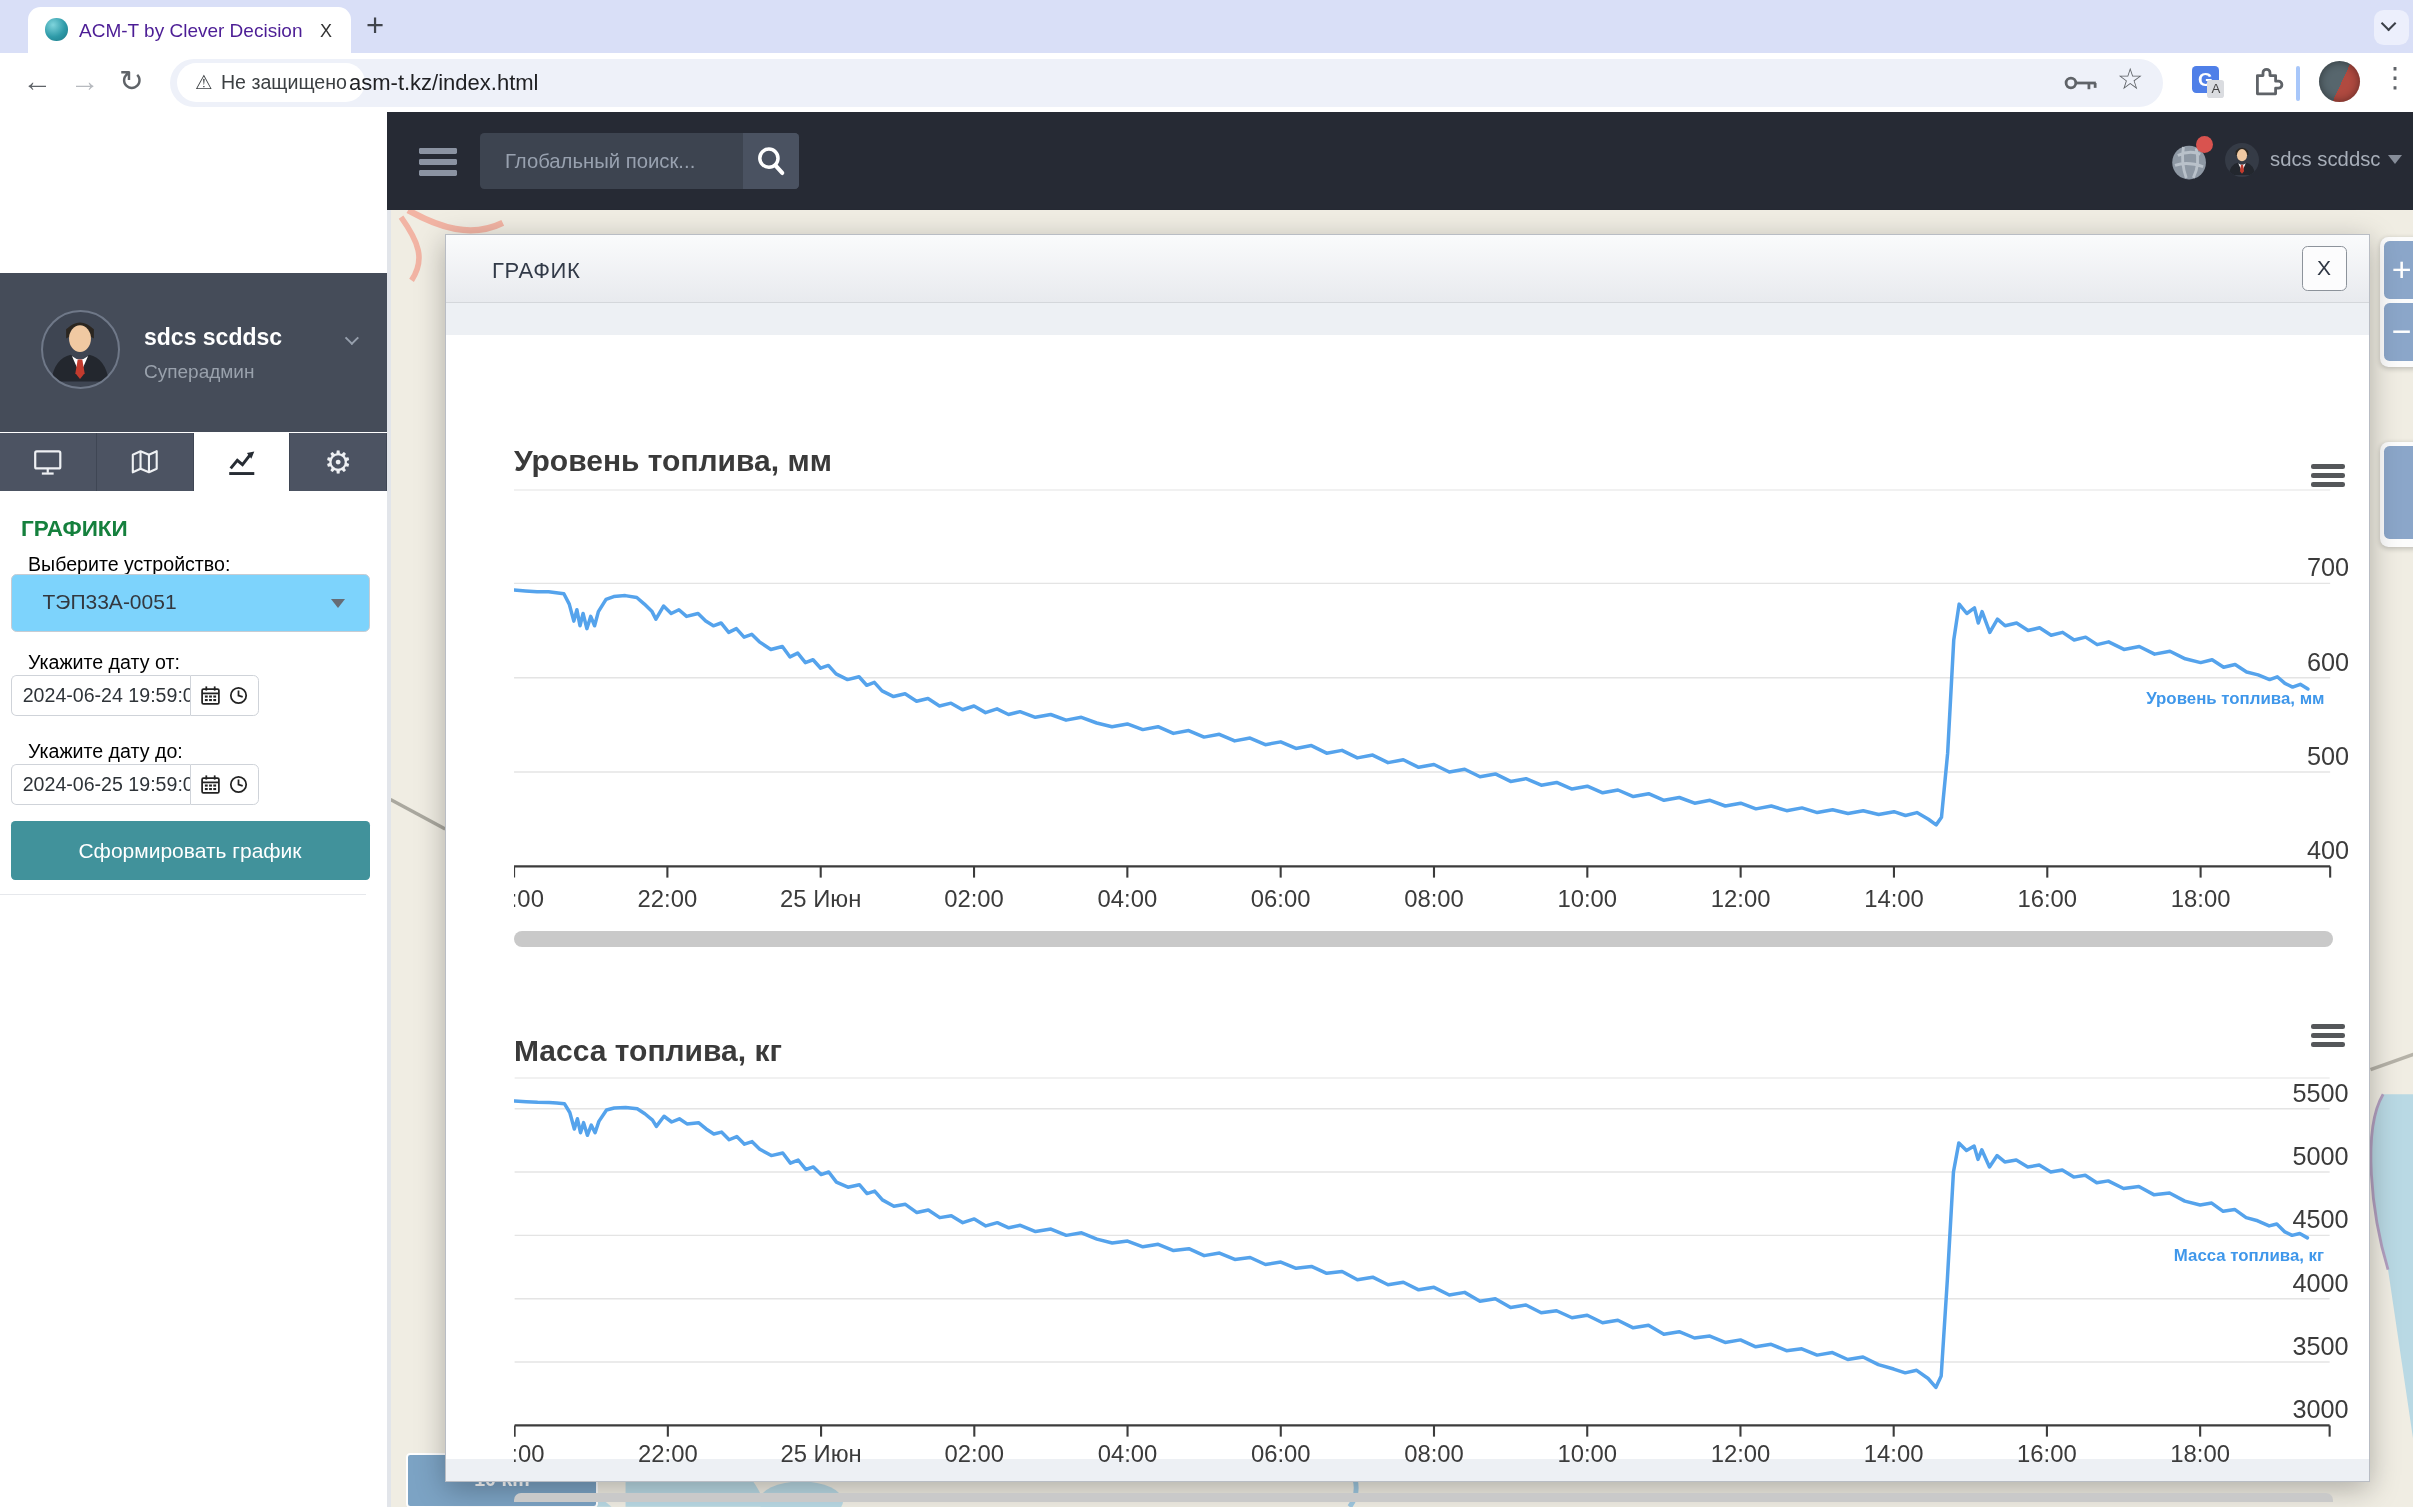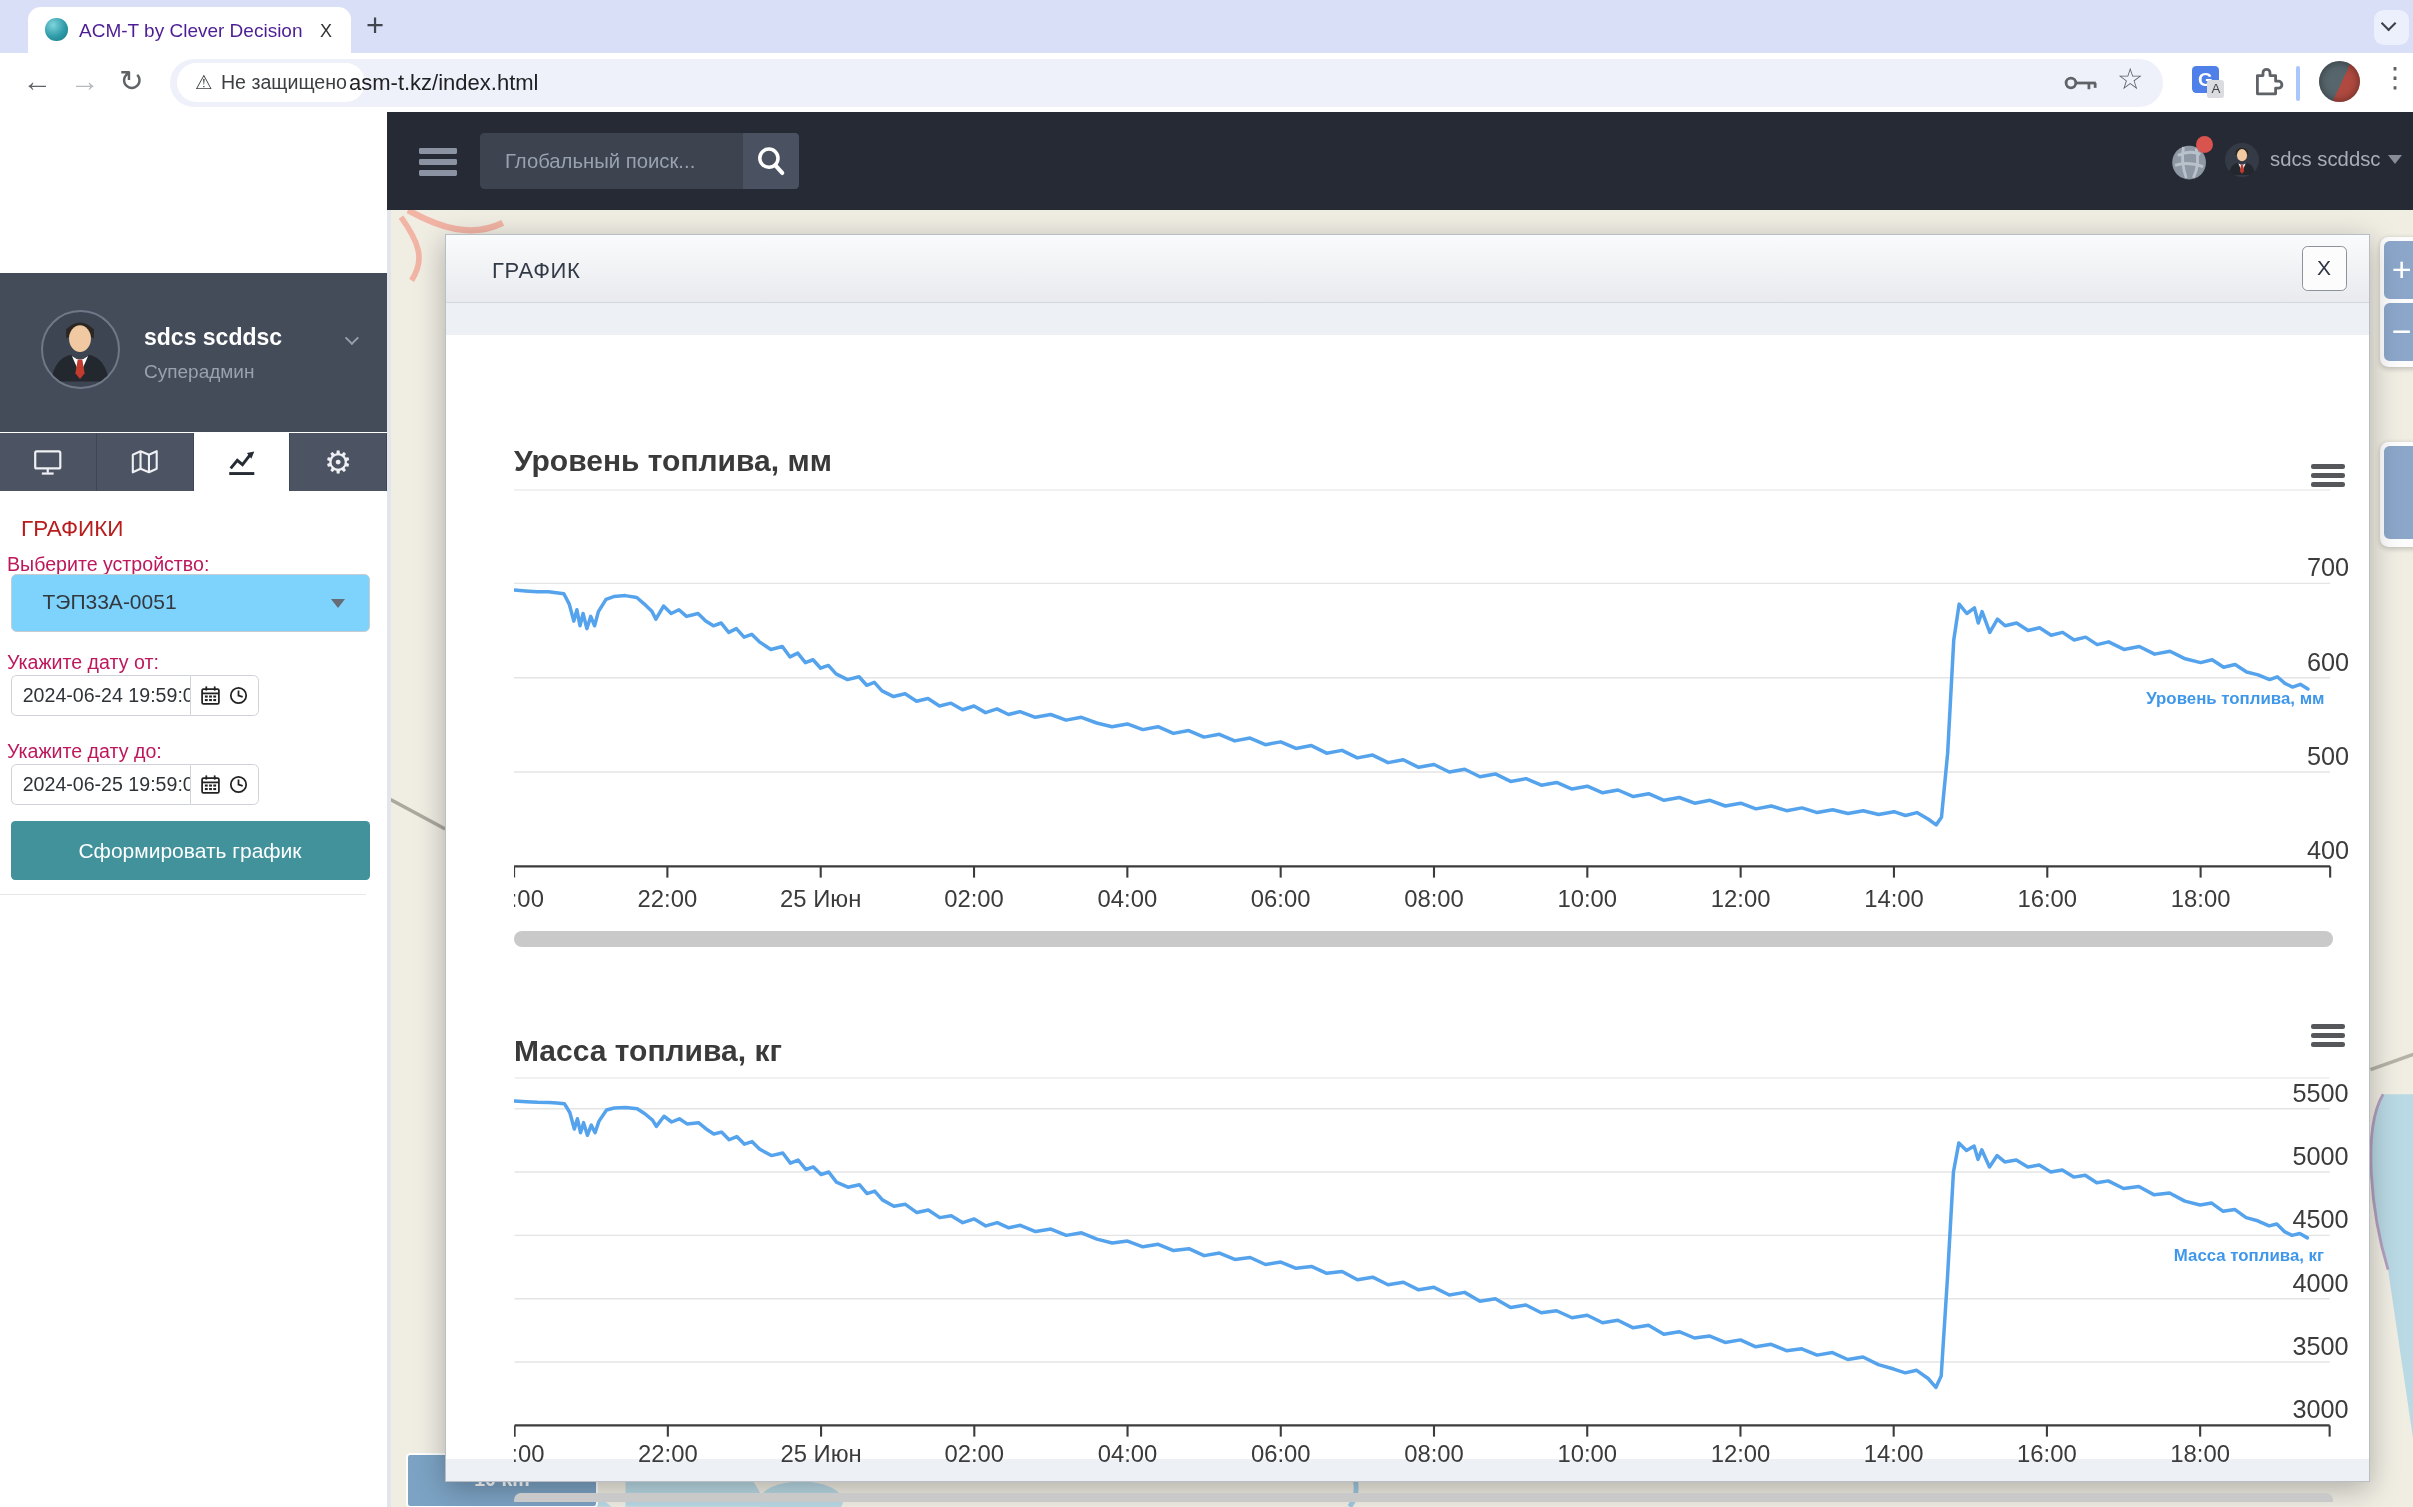--- a/index.html
+++ b/index.html
@@ -56,22 +56,22 @@
   #sb-logo span { position:absolute; left:39px; top:53px; font-size:45px; font-weight:bold; color:#3aa0a8; letter-spacing:1.4px; }
   #sb-profile { position:absolute; left:0; top:161px; width:387px; height:159px; background:#454c59; }
   #sb-avatar { position:absolute; left:41px; top:37px; width:79px; height:79px; border-radius:50%; border:2.8px solid #6f7888; background:#3e4552; overflow:hidden; }
   #sb-name { position:absolute; left:144px; top:51px; font-size:23px; font-weight:bold; color:#ffffff; }
   #sb-role { position:absolute; left:144px; top:88px; font-size:19px; color:#99a1ac; }
   #sb-chev { position:absolute; left:347px; top:60px; border-color:#97a0ad; border-width:2.1px; width:9.8px; height:9.8px; }
   #sb-tabs { position:absolute; left:0; top:321px; width:387px; height:58px; display:flex; }
   .sb-tab { flex:1; background:#4c5362; border-right:0.7px solid #3f4654; display:flex; align-items:center; justify-content:center; }
   .sb-tab.active { background:#ffffff; }
   #sb-form { position:absolute; left:0; top:379px; width:387px; padding:0 10.5px; }
-  #sb-section-title { position:absolute; left:21px; top:24.6px; font-size:22.5px; font-weight:normal; color:#b91c1c; }
-  .sb-label { position:absolute; left:7px; font-size:19.6px; color:#be185d;text-align:center; }
+  #sb-section-title { position:absolute; left:21px; top:24.6px; font-size:22.5px; font-weight:bold; color:#15803d; }
+  .sb-label { position:absolute; left:28px; font-size:19.6px; color:#000000;text-align:center; }
   #device-select { position:absolute; left:10.5px; top:83px; width:359px; height:58px; border:1.4px solid #c7ccd3; border-radius:5.6px; background:#7dd3fc; }
   #device-select span { position:absolute; left:31px; top:15.4px; font-size:21px; color:#33383f; }
   .select-caret { position:absolute; right:24px; top:24px; width:0; height:0; border-left:7px solid transparent; border-right:7px solid transparent; border-top:9px solid #666c75; }
   .date-group { position:absolute; left:10.5px; width:244px; height:41px; }
   .date-group input { position:absolute; left:0; top:0; width:179px; height:41px; border:1.4px solid #cfd3d9; border-right:none; border-radius:5.6px 0 0 5.6px; padding-left:11.2px; font-size:19.6px; color:#2e3338; font-family:"Liberation Sans",sans-serif; background:#fff; }
   .date-icons { position:absolute; left:179px; top:0; width:69px; height:41px; border:1.4px solid #cfd3d9; border-radius:0 5.6px 5.6px 0; background:#fff; display:flex; align-items:center; justify-content:center; gap:7px; }
   #generate-btn { position:absolute; left:10.5px; top:330px; width:359px; height:59px; background:#41929b; border:none; border-radius:4.2px; color:#fff; font-size:21px; font-family:"Liberation Sans",sans-serif; cursor:pointer; }
   #sb-divider { position:absolute; left:0; top:403px; width:366px; height:1.4px; background:#e6e8ec; }
 
   

